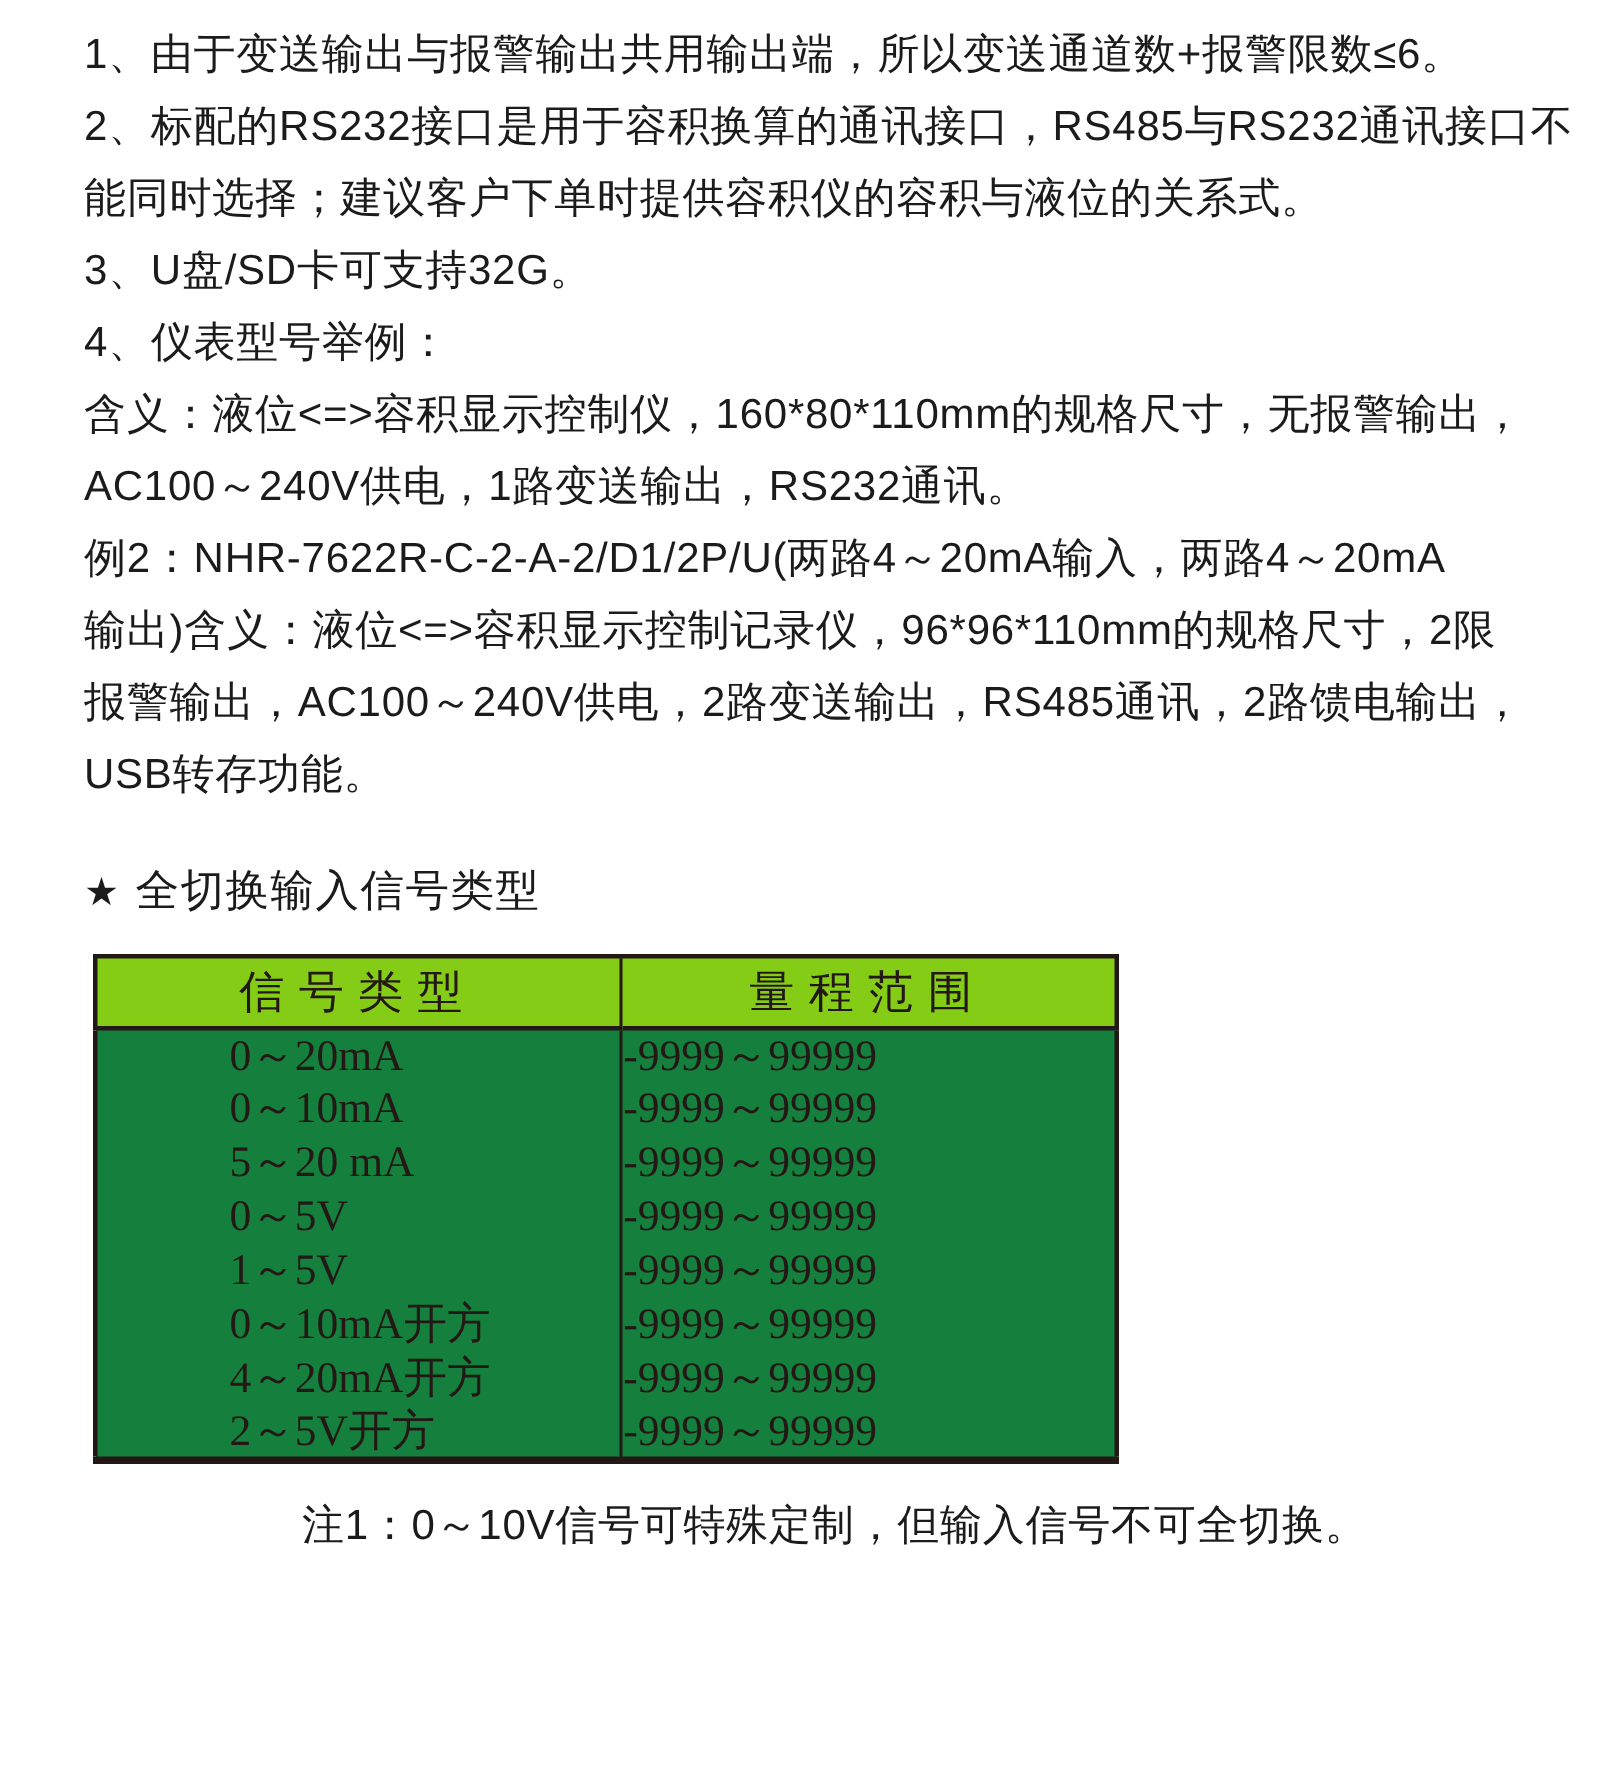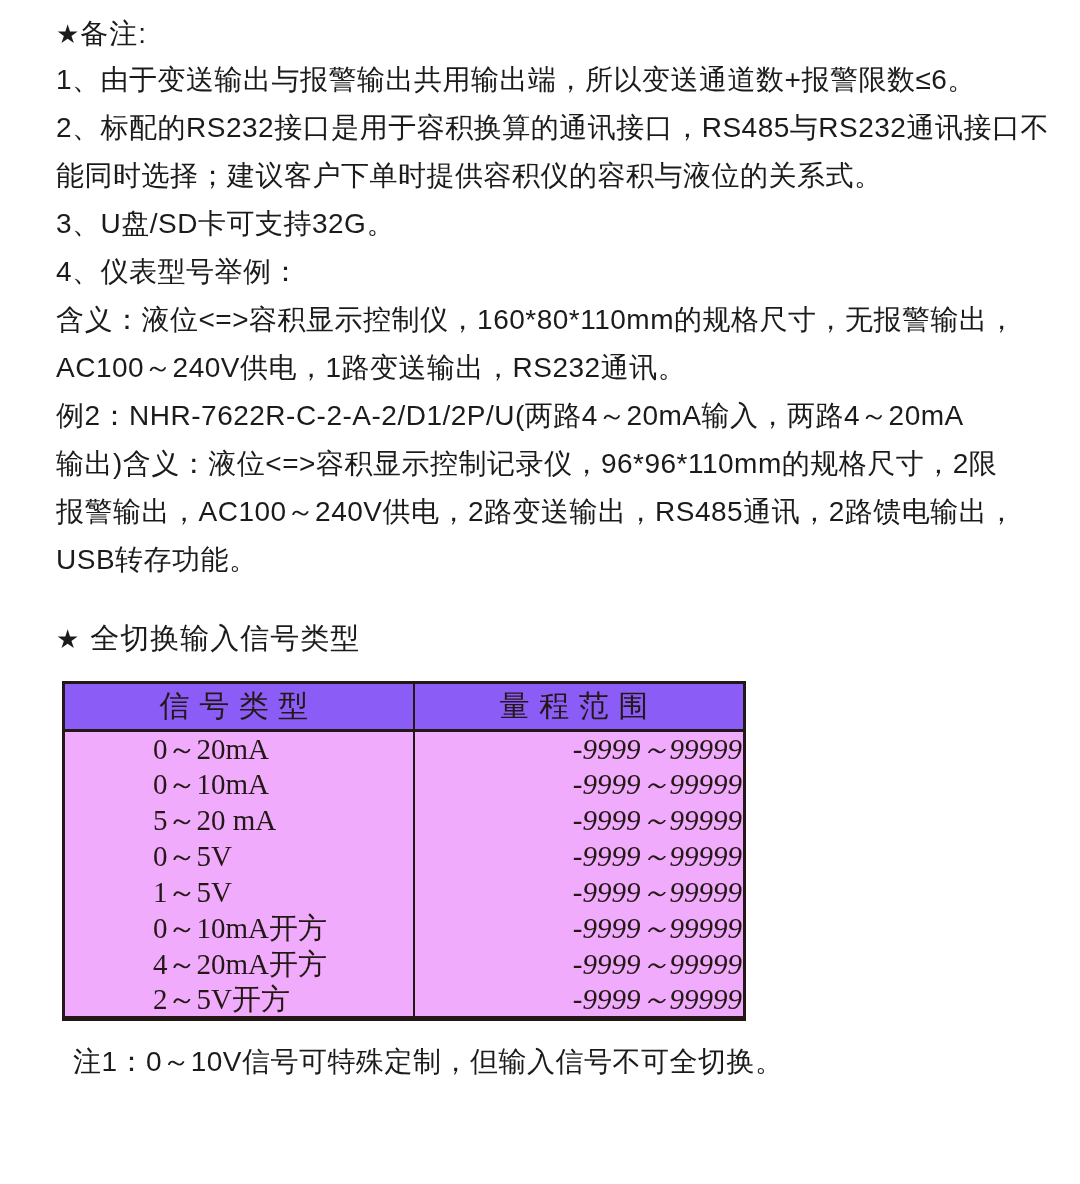--- a/index.html
+++ b/index.html
@@ -46,60 +46,58 @@
     border-collapse: collapse;
     width: 681px;
     table-layout: fixed;
     font-family: "Liberation Serif", "DejaVu Serif", serif;
     color: #231815;
   }
   .signal-table, .signal-table th, .signal-table td { box-sizing: border-box; }
   .signal-table { border: 3px solid #231815; border-bottom-width: 5px; }
   .signal-table th {
     height: 48px;
-    background: #8b5cf6;
+    background: #84cc16;
     border-bottom: 3px solid #231815;
     font-size: 30px;
     font-weight: 500;
     letter-spacing: 0.32em;
     text-align: center;
     vertical-align: middle;
   }
   .signal-table col.c1 { width: 350px; }
   .signal-table col.c2 { width: 331px; }
   .signal-table th:first-child,
   .signal-table td:first-child { border-right: 2px solid #231815; }
   .signal-table td {
     height: 36px;
     font-size: 29px;
     line-height: 1;
     vertical-align: middle;
-    background: #f0abfc;
+    background: #15803d;
   }
   .signal-table td.sig { padding-left: 88px; text-align: left; }
-  .signal-table td.rng { text-align: right; font-style: italic; }
+  .signal-table td.rng { text-align: left; }
   
   .footnote {
     margin-top: 20px;
     padding-left: 17px;
     font-size: 28px;
     font-weight: 500;
     line-height: 42px;
     letter-spacing: 0.5px;
     white-space: nowrap;
+    text-align: center;
   }
 </style>
 </head>
 <body>
 
 <div class="page">
 
-  <div class="remarks-title">
-    <span class="star">★</span><span>备注:</span>
-  </div>
 
   <div class="remarks-lines">
     <div class="remark-line">1、由于变送输出与报警输出共用输出端，所以变送通道数+报警限数≤6。</div>
     <div class="remark-line">2、标配的RS232接口是用于容积换算的通讯接口，RS485与RS232通讯接口不</div>
     <div class="remark-line">能同时选择；建议客户下单时提供容积仪的容积与液位的关系式。</div>
     <div class="remark-line">3、U盘/SD卡可支持32G。</div>
     <div class="remark-line">4、仪表型号举例：</div>
     <div class="remark-line">含义：液位&lt;=&gt;容积显示控制仪，160*80*110mm的规格尺寸，无报警输出，</div>
     <div class="remark-line">AC100～240V供电，1路变送输出，RS232通讯。</div>
     <div class="remark-line">例2：NHR-7622R-C-2-A-2/D1/2P/U(两路4～20mA输入，两路4～20mA</div>

